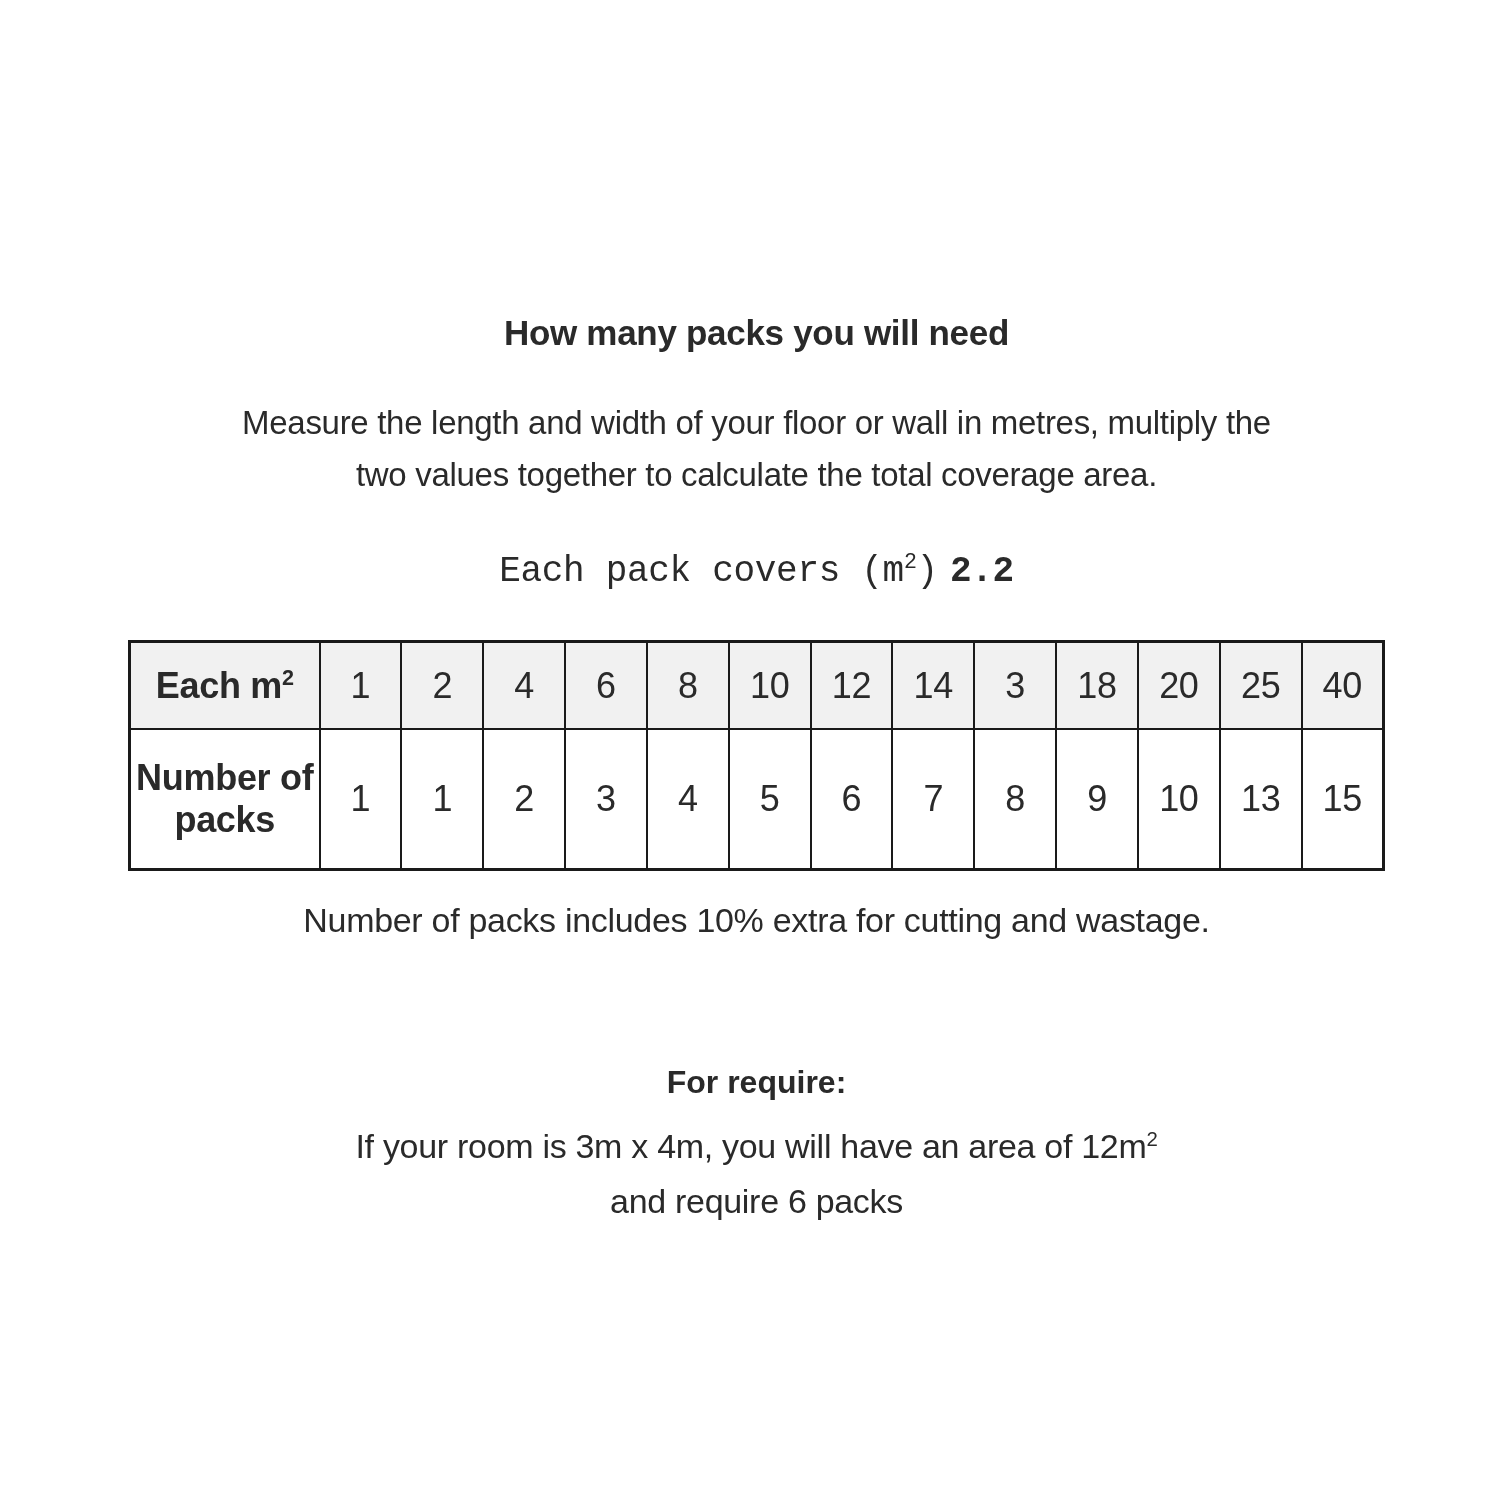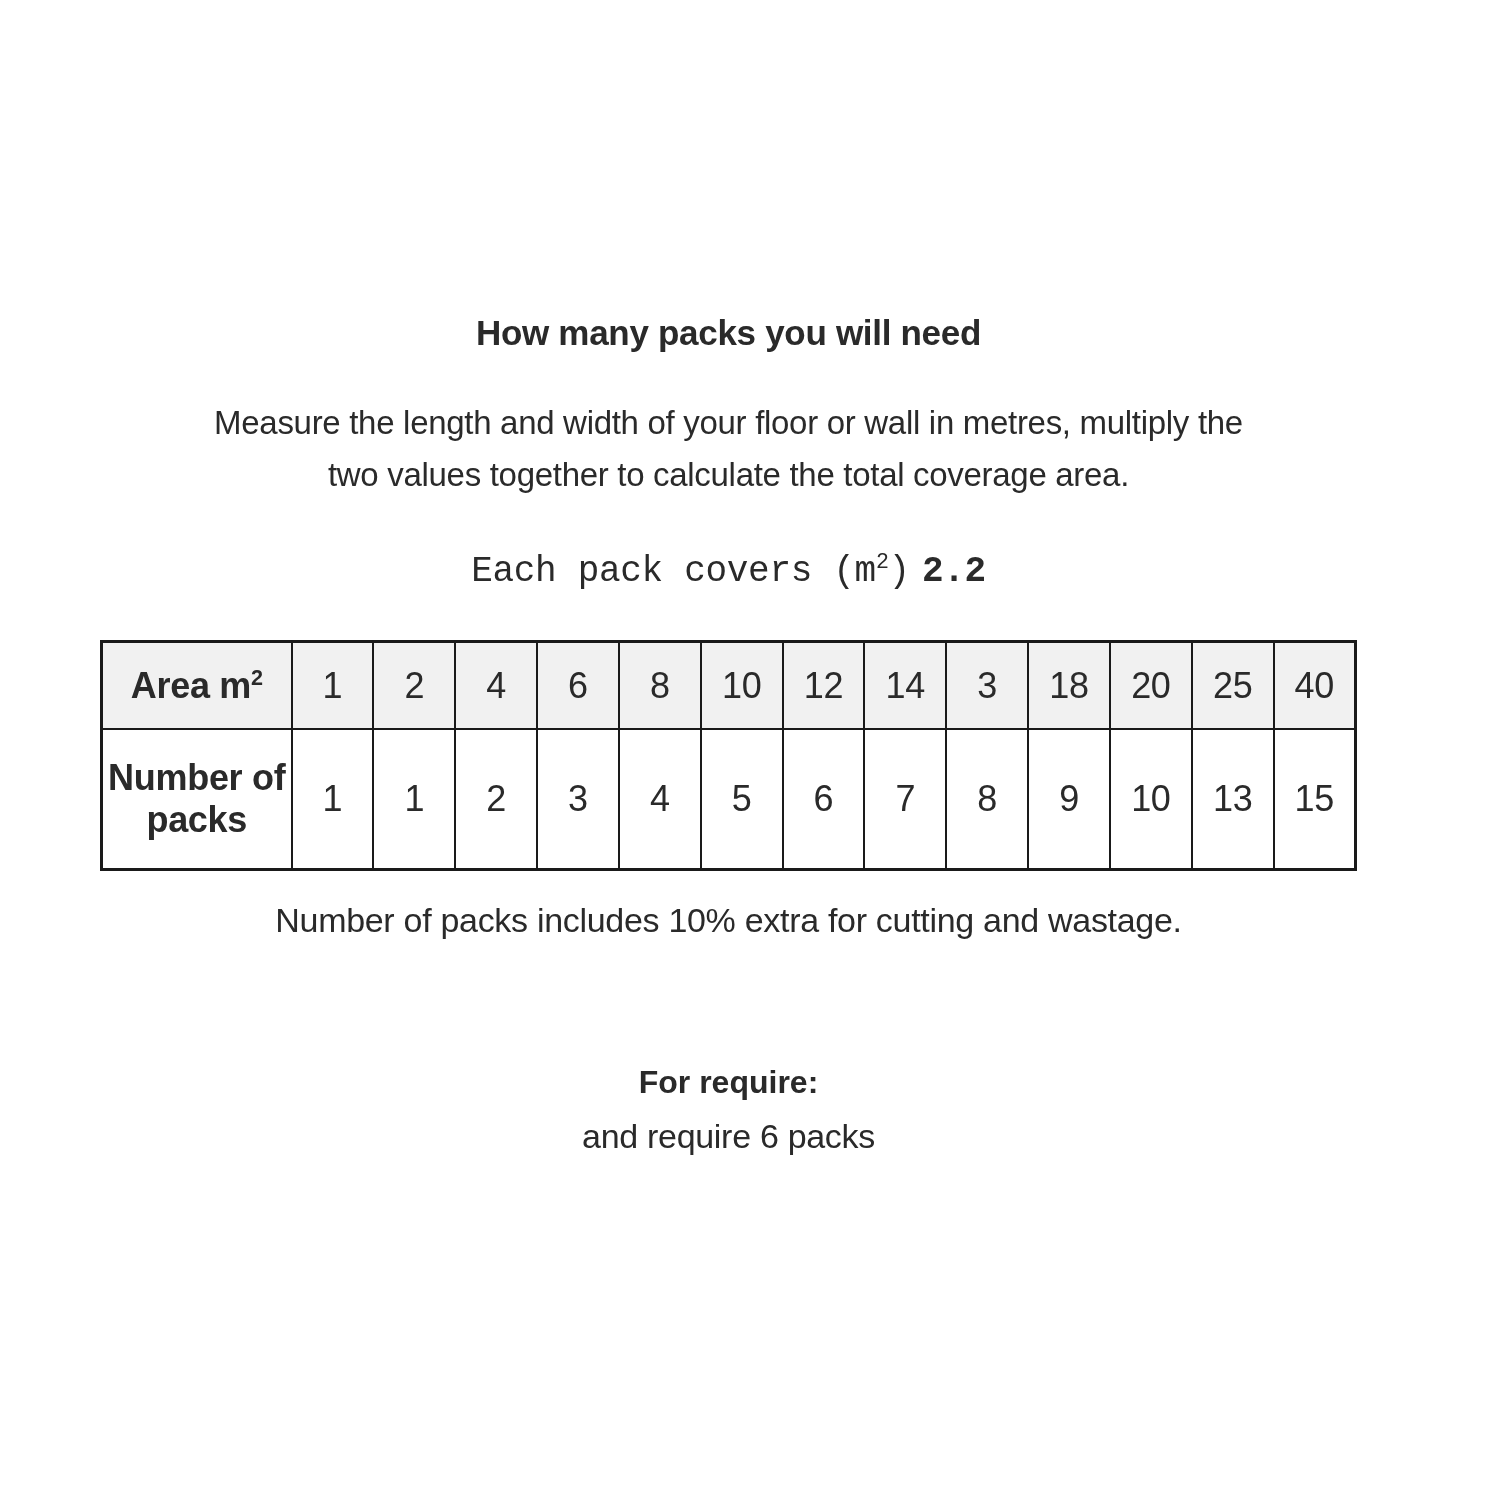--- a/index.html
+++ b/index.html
@@ -11,20 +11,21 @@
     width: 1500px;
     height: 1500px;
     font-family: "Liberation Sans", sans-serif;
     color: #2a2a2a;
     overflow: hidden;
   }
   .content {
     width: 1457px;
     padding-top: 313px;
     text-align: center;
+    padding-left: 28px;
   }
   .title {
     font-size: 35px;
     font-weight: bold;
     letter-spacing: -0.3px;
   }
   .intro {
     margin-top: 44px;
     font-size: 33px;
     line-height: 52px;
@@ -123,21 +124,21 @@
         <col>
         <col>
         <col>
         <col>
         <col>
         <col>
         <col>
     </colgroup>
     <tbody>
       <tr class="header-row">
-        <td class="label-cell"><span>Area m</span><sup>2</sup></td>
+        <td class="label-cell"><span>Each m</span><sup>2</sup></td>
         <td>1</td>
         <td>2</td>
         <td>4</td>
         <td>6</td>
         <td>8</td>
         <td>10</td>
         <td>12</td>
         <td>14</td>
         <td>3</td>
         <td>18</td>
@@ -160,15 +161,18 @@
         <td>10</td>
         <td>13</td>
         <td>15</td>
       </tr>
     </tbody>
   </table>
 
   <div class="note">Number of packs includes 10% extra for cutting and wastage.</div>
 
   <div class="example-heading">For require:</div>
+  <div class="example-line1">
+    <span>If your room is 3m x 4m, you will have an area of 12m</span><sup>2</sup>
+  </div>
   <div class="example-line2">and require 6 packs</div>
 
 </div>
 
 </body></html>

